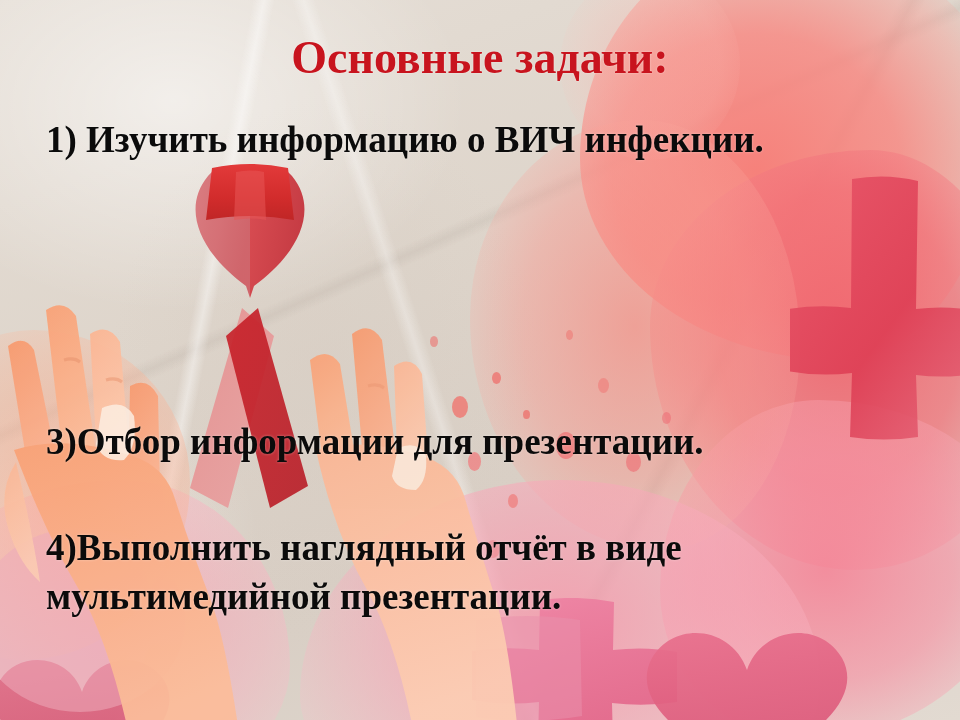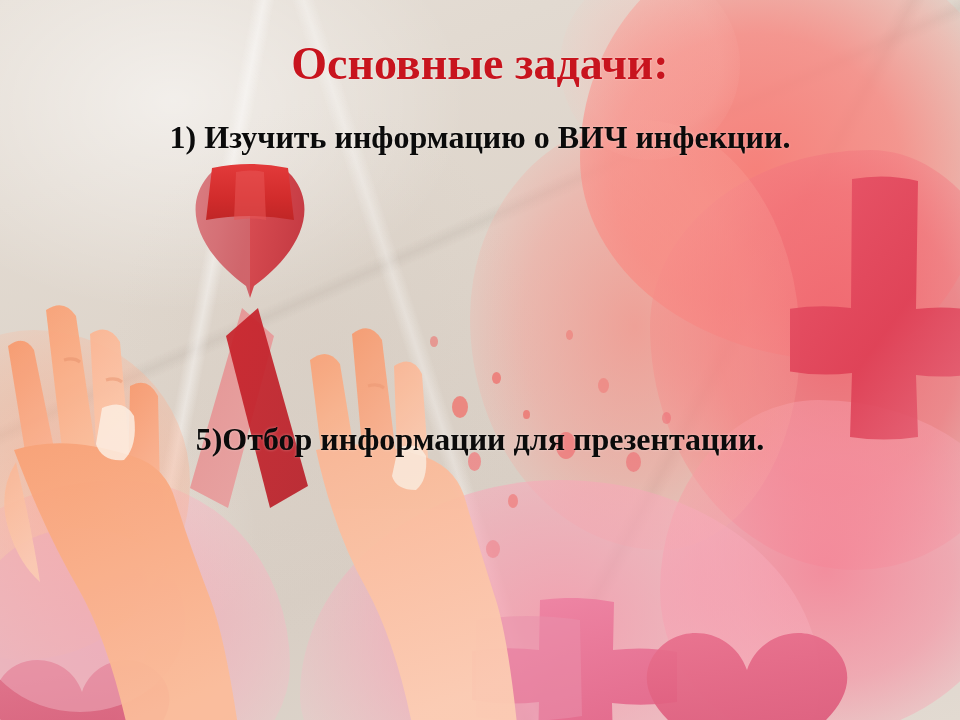--- a/index.html
+++ b/index.html
@@ -103,35 +103,34 @@
   .shape-svg { position: absolute; pointer-events: none; }
 
   
   #content {
     position: absolute;
     inset: 0;
     z-index: 50;
   }
   #title {
     position: absolute;
-    left: 0; right: 0; top: 40px;
+    left: 0; right: 0; top: 34px;
     text-align: center;
     color: #c8141e;
     font-size: 46px;
     font-weight: bold;
     letter-spacing: 0px;
     line-height: 1.05;
     text-shadow: 0 0 2px rgba(255,255,255,0.55);
   }
   .task {
     position: absolute;
     left: 46px; right: 46px;
-    text-align: center;
     color: #0b0b0b;
-    font-size: 32px;
+    font-size: 37px;
     font-weight: bold;
     line-height: 1.32;
     text-shadow: 0 0 3px rgba(255,255,255,0.35);
   }
   #task-1 { top: 116px; }
   #task-2 { top: 218px; }
   #task-3 { top: 418px; }
   #task-4 { top: 524px; }
 </style>
 </head>
@@ -291,16 +290,17 @@
   <div class="drop" style="left:598px; top:378px; width:11px; height:15px; background:#f07b78; opacity:.6;"></div>
   <div class="drop" style="left:626px; top:452px; width:15px; height:20px; background:#ee6a72; opacity:.6;"></div>
   <div class="drop" style="left:566px; top:330px; width:7px;  height:10px; background:#ef6f6c; opacity:.5;"></div>
   <div class="drop" style="left:662px; top:412px; width:9px;  height:12px; background:#ed6670; opacity:.5;"></div>
   <div class="drop" style="left:486px; top:540px; width:14px; height:18px; background:#f07c84; opacity:.5;"></div>
 
   <div id="content">
     <div id="title">Основные задачи:</div>
 
     <div class="task" id="task-1">1) Изучить информацию о ВИЧ инфекции.</div>
-    <div class="task" id="task-3">5)Отбор информации для презентации.</div>
+    <div class="task" id="task-3">3)Отбор информации для презентации.</div>
+    <div class="task" id="task-4">4)Выполнить наглядный отчёт в виде мультимедийной презентации.</div>
   </div>
 
 </div>
 
 </body></html>

